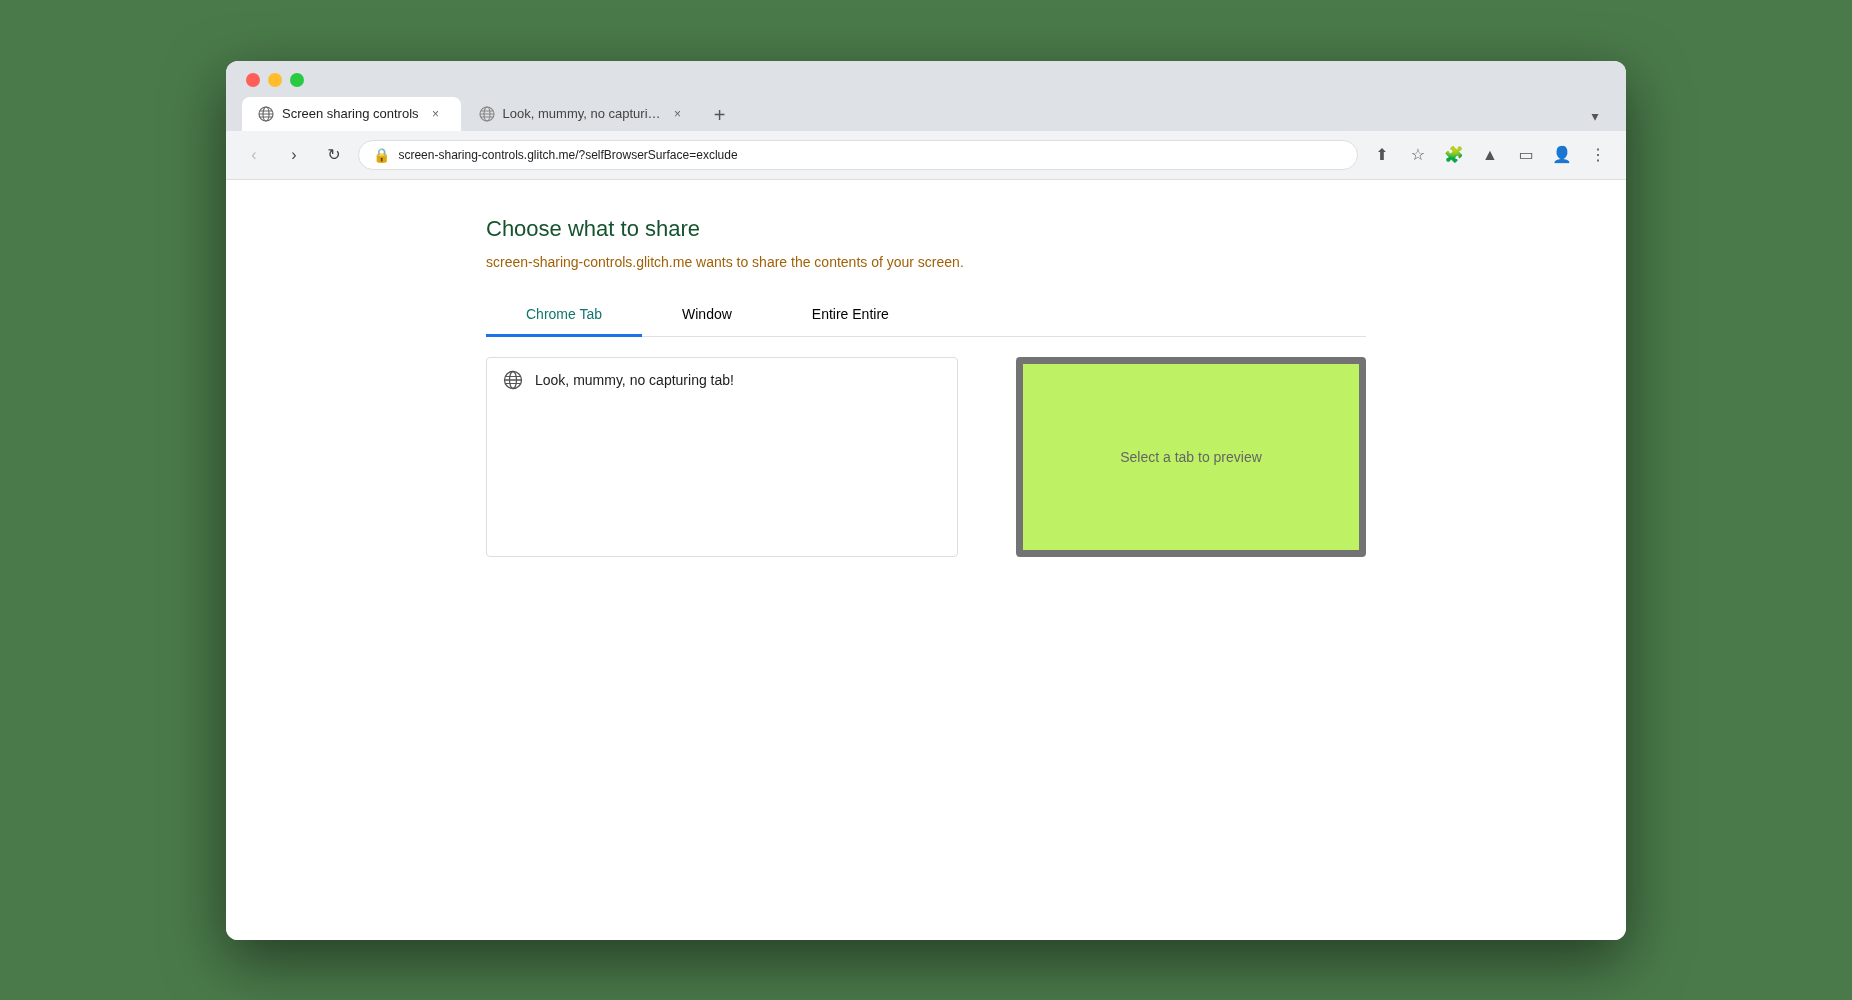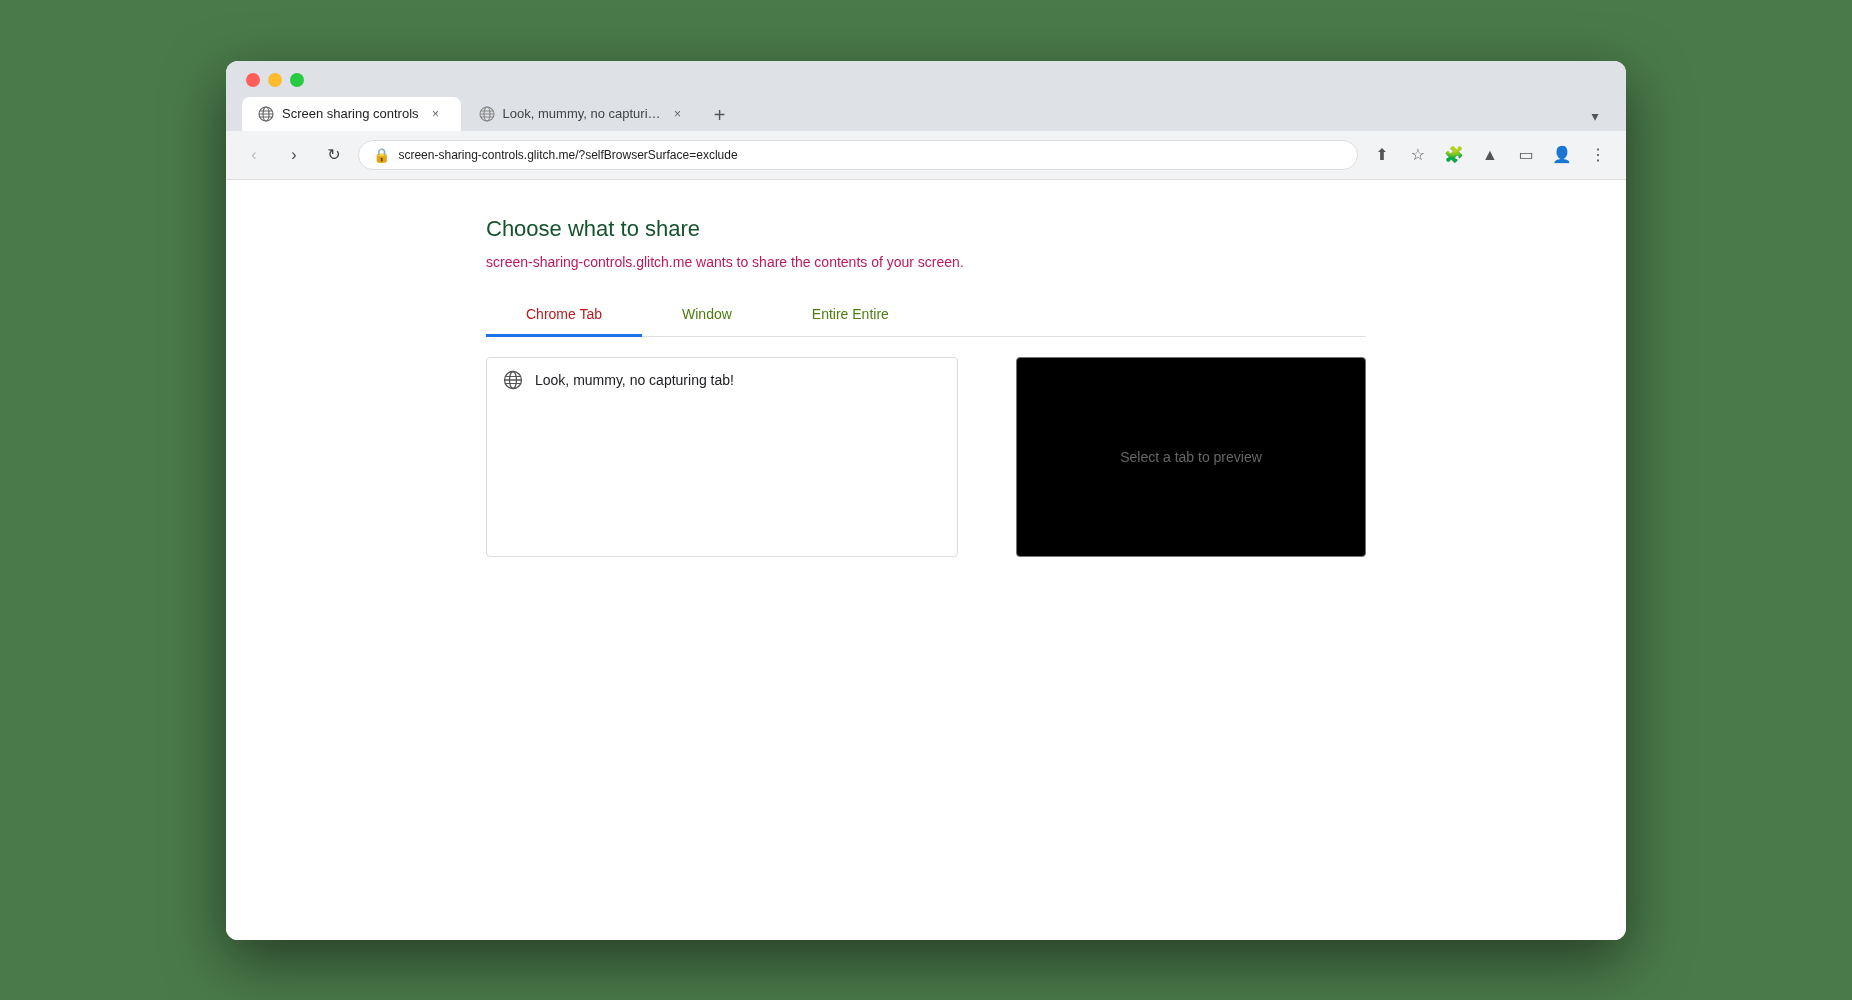--- a/index.html
+++ b/index.html
@@ -220,44 +220,44 @@
 
     .dialog-title {
       font-size: 22px;
       font-weight: 400;
       color: #14532d;
       margin-bottom: 12px;
     }
 
     .dialog-subtitle {
       font-size: 14px;
-      color: #be185d;
+      color: #a16207;
       margin-bottom: 24px;
     }
 
     
     .share-tabs {
       display: flex;
       border-bottom: 1px solid #e0e0e0;
       margin-bottom: 20px;
     }
 
     .share-tab {
       padding: 12px 40px;
       font-size: 14px;
-      color: #4d7c0f;
+      color: #000000;
       cursor: pointer;
       border: none;
       background: transparent;
       border-bottom: 3px solid transparent;
       margin-bottom: -1px;
     }
 
     .share-tab.active {
-      color: #b91c1c;
+      color: #0f766e;
       border-bottom: 3px solid #1a73e8;
       font-weight: 500;
     }
 
     
     .share-content {
       display: flex;
       gap: 20px;
     }
 
@@ -281,23 +281,23 @@
 
     .tab-list-icon {
       width: 20px;
       height: 20px;
       color: #555;
       flex-shrink: 0;
     }
 
     .preview-panel {
       width: 350px;
-      border: 1px solid #737373;
+      border: 7px solid #737373;
       border-radius: 4px;
-      background: #000000;
+      background: #bef264;
       display: flex;
       align-items: center;
       justify-content: center;
       min-height: 200px;
       margin-left: 38px;
     }
 
     .preview-text {
       font-size: 14px;
       color: #666;

